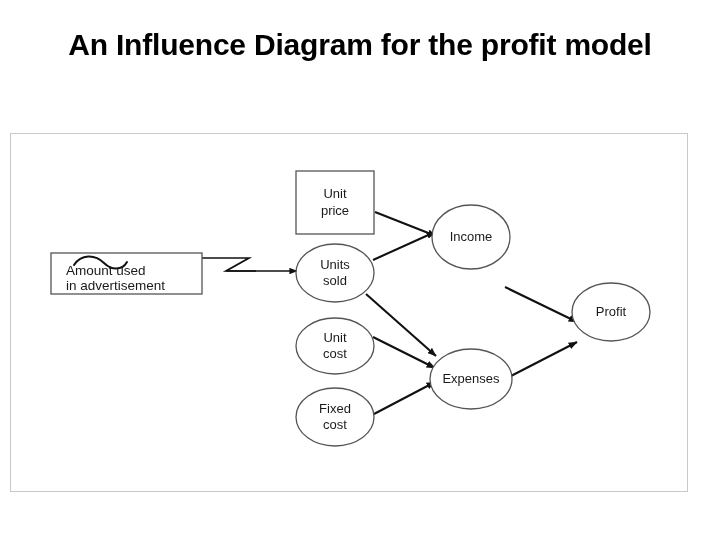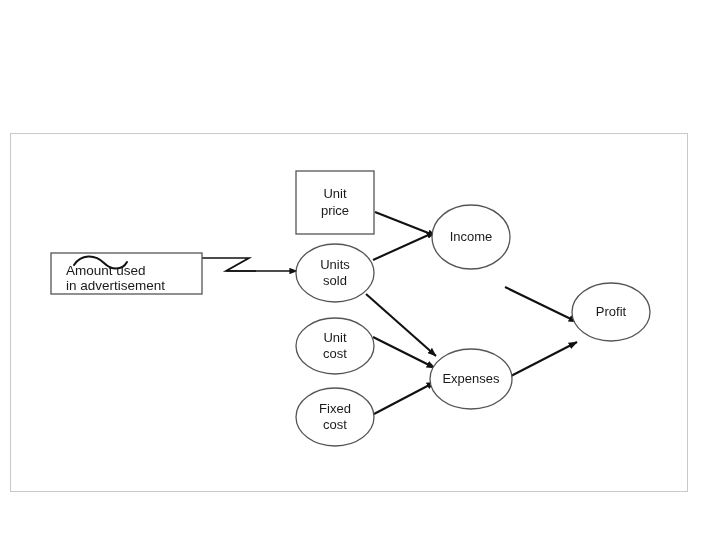--- a/index.html
+++ b/index.html
@@ -83,20 +83,21 @@
     font-size: 13.5px;
     fill: #1a1a1a;
     text-anchor: start;
   }
 </style>
 </head>
 <body>
 
 <div id="slide">
 
+  <div id="slide-title">An Influence Diagram for the profit model</div>
 
   <div id="content-frame">
 
     <svg id="diagram-svg" width="676" height="357" viewBox="0 0 676 357">
 
       <defs>
         <marker id="arrowhead" markerWidth="9" markerHeight="7" refX="8.4" refY="3.5" orient="auto" markerUnits="userSpaceOnUse">
           <polygon points="0 0, 9 3.5, 0 7" fill="#111111"></polygon>
         </marker>
         <marker id="arrowheadsm" markerWidth="8" markerHeight="6.4" refX="7.6" refY="3.2" orient="auto" markerUnits="userSpaceOnUse">

